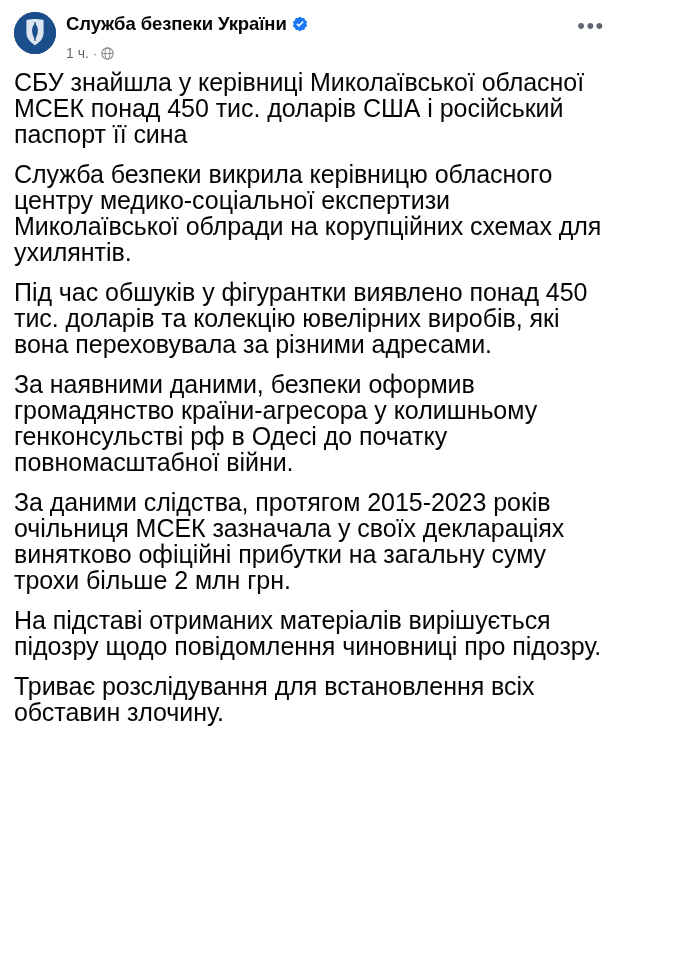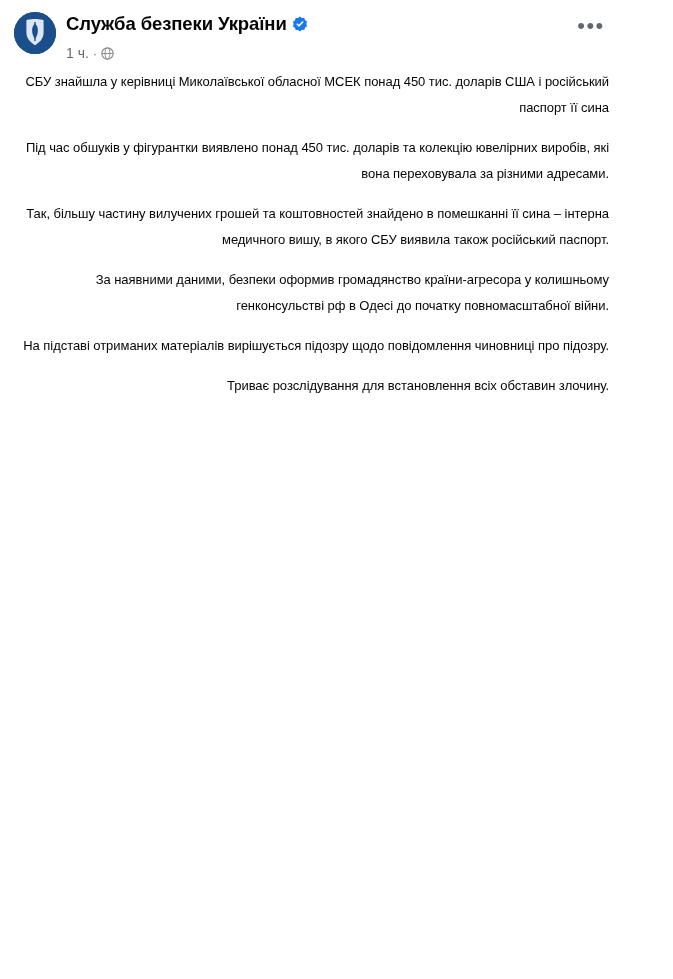--- a/index.html
+++ b/index.html
@@ -100,26 +100,25 @@
     cursor: pointer;
     background: transparent;
     border: 0;
     font-family: "Liberation Sans", sans-serif;
   }
   .post-body {
     padding: 2px 14px 0 14px;
   }
   .post-body p {
     margin: 0 0 14px 0;
-    font-size: 13px;
+    font-size: 25px;
     line-height: 26px;
     color: #050505;
     font-weight: normal;
     letter-spacing: -0.05px;
-    text-align: right;
   }
   .post-body p.headline {
     font-weight: normal;
   }
   .post-body p:last-child {
     margin-bottom: 0;
   }
 </style>
 </head>
 <body>
@@ -162,20 +161,21 @@
           </svg>
         </span>
       </div>
     </div>
 
     <button class="more-btn">•••</button>
   </div>
 
   <div class="post-body">
     <p class="headline">СБУ знайшла у керівниці Миколаївської обласної МСЕК понад 450 тис. доларів США і російський паспорт її сина</p>
+    <p>Служба безпеки викрила керівницю обласного центру медико-соціальної експертизи Миколаївської облради на корупційних схемах для ухилянтів.</p>
     <p>Під час обшуків у фігурантки виявлено понад 450 тис. доларів та колекцію ювелірних виробів, які вона переховувала за різними адресами.</p>
-    <p>Так, більшу частину вилучених грошей та коштовностей знайдено в помешканні її сина – інтерна медичного вишу, в якого СБУ виявила також російський паспорт.</p>
     <p>За наявними даними, безпеки оформив громадянство країни-агресора у колишньому генконсульстві рф в Одесі до початку повномасштабної війни.</p>
+    <p>За даними слідства, протягом 2015-2023 років очільниця МСЕК зазначала у своїх деклараціях винятково офіційні прибутки на загальну суму трохи більше 2 млн грн.</p>
     <p>На підставі отриманих матеріалів вирішується підозру щодо повідомлення чиновниці про підозру.</p>
     <p>Триває розслідування для встановлення всіх обставин злочину.</p>
   </div>
 
 </div>
 
 </body></html>

